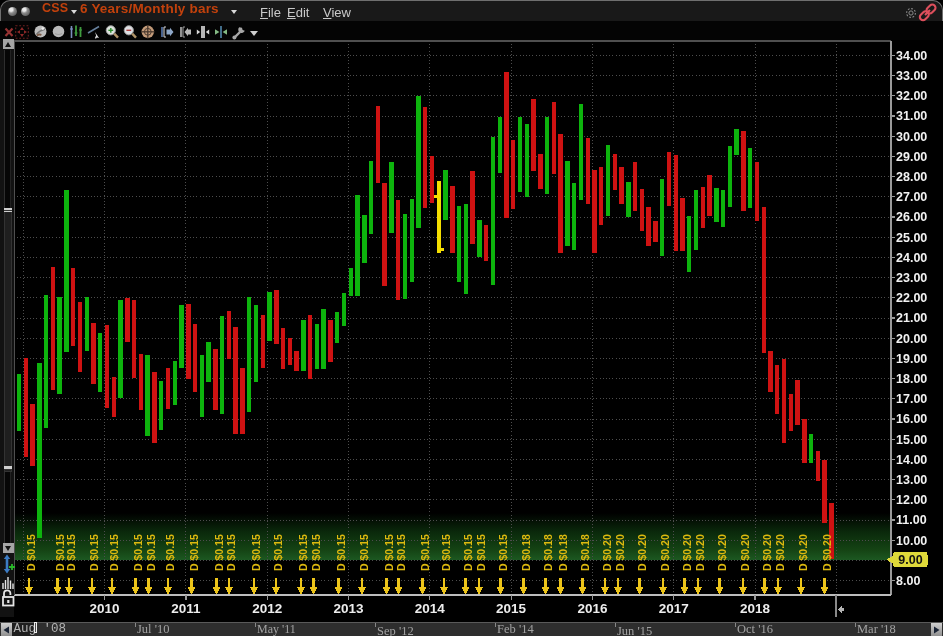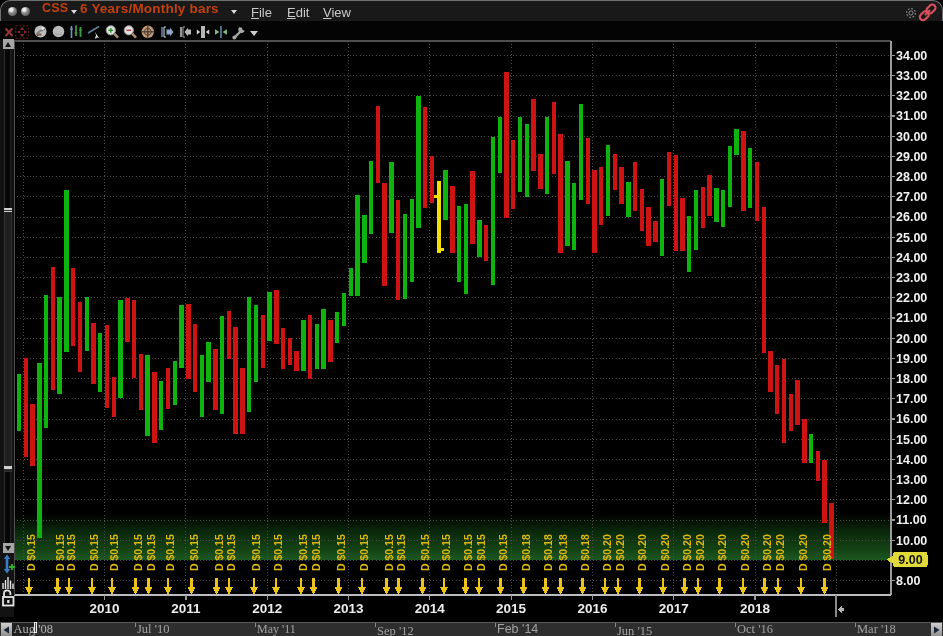--- a/index.html
+++ b/index.html
@@ -15,21 +15,21 @@
 </style></head>
 <body>
 <div class="titlebar"></div>
 <div class="toolbar"></div>
 <div class="circ" style="left:8px"></div>
 <div class="circ" style="left:20.5px"></div>
 <div class="tb-text" style="left:42px;font-size:12.5px">CSS</div>
 <div class="tri" style="left:71px;top:10px"></div>
 <div class="tb-text" style="left:80px;font-size:13.5px">6 Years/Monthly bars</div>
 <div class="tri" style="left:231px;top:10px"></div>
-<div class="menu" style="left:251px"><u>F</u>ile</div>
+<div class="menu" style="left:260px"><u>F</u>ile</div>
 <div class="menu" style="left:287px"><u>E</u>dit</div>
 <div class="menu" style="left:323px"><u>V</u>iew</div>
 <svg style="position:absolute;left:905px;top:7px" width="13" height="12" viewBox="0 0 13 12">
 <circle cx="6" cy="6" r="4.4" fill="none" stroke="#8a8a8a" stroke-width="1.1" stroke-dasharray="1.8,1.6"></circle>
 <circle cx="6" cy="6" r="2.1" fill="none" stroke="#8a8a8a" stroke-width="1"></circle>
   </svg>
 <svg style="position:absolute;left:918px;top:3px" width="19" height="19" viewBox="0 0 19 19">
 <g transform="rotate(45 9.5 9.5)" stroke="#dd4f5c" stroke-width="2.1" fill="none">
 <rect x="6.3" y="-0.5" width="6.4" height="10" rx="3.2"></rect>
 <rect x="6.3" y="9" width="6.4" height="10" rx="3.2"></rect>
@@ -510,28 +510,28 @@
   </svg>
 <div style="position:absolute;left:0;top:621.5px;width:943px;height:14.5px;background:#2e2e2e;border-top:1px solid #5a5a5a"></div>
 <div style="position:absolute;left:12px;top:623px;width:22px;height:13px;background:#1f1f1f"></div>
 <div style="position:absolute;left:135px;top:622.5px;width:1px;height:4px;background:#888"></div>
 <div style="position:absolute;left:137px;top:621.5px;font-family:'Liberation Serif',serif;font-size:12.5px;color:#a2a2a2;white-space:nowrap">Jul '10</div>
 <div style="position:absolute;left:255px;top:622.5px;width:1px;height:4px;background:#888"></div>
 <div style="position:absolute;left:257px;top:621.5px;font-family:'Liberation Serif',serif;font-size:12px;color:#a2a2a2;white-space:nowrap">May '11</div>
 <div style="position:absolute;left:375px;top:622.5px;width:1px;height:4px;background:#888"></div>
 <div style="position:absolute;left:377px;top:624px;font-family:'Liberation Serif',serif;font-size:12.5px;color:#a2a2a2;white-space:nowrap">Sep '12</div>
 <div style="position:absolute;left:495px;top:622.5px;width:1px;height:4px;background:#888"></div>
-<div style="position:absolute;left:497px;top:621.5px;font-family:Liberation Sans, sans-serif;font-size:12.5px;color:#a2a2a2;white-space:nowrap">Feb '14</div>
+<div style="position:absolute;left:497px;top:621.5px;font-family:Liberation Serif, serif;font-size:12.5px;color:#a2a2a2;white-space:nowrap">Feb '14</div>
 <div style="position:absolute;left:615px;top:622.5px;width:1px;height:4px;background:#888"></div>
 <div style="position:absolute;left:617px;top:624px;font-family:'Liberation Serif',serif;font-size:12.5px;color:#a2a2a2;white-space:nowrap">Jun '15</div>
 <div style="position:absolute;left:735px;top:622.5px;width:1px;height:4px;background:#888"></div>
 <div style="position:absolute;left:737px;top:621.5px;font-family:'Liberation Serif',serif;font-size:12.5px;color:#a2a2a2;white-space:nowrap">Oct '16</div>
 <div style="position:absolute;left:855px;top:622.5px;width:1px;height:4px;background:#888"></div>
 <div style="position:absolute;left:857px;top:621.5px;font-family:'Liberation Serif',serif;font-size:12.5px;color:#a2a2a2;white-space:nowrap">Mar '18</div>
-<div style="position:absolute;left:13.5px;top:621.5px;font-family:Liberation Serif, serif;font-size:12.5px;color:#b2b2b2">Aug '08</div>
+<div style="position:absolute;left:13.5px;top:621.5px;font-family:Liberation Mono, monospace;font-size:12.5px;color:#b2b2b2">Aug '08</div>
 <div style="position:absolute;left:33.5px;top:621.5px;width:3px;height:11.5px;background:#4a4a4a;border:1.5px solid #ededed"></div>
 <div style="position:absolute;left:1px;top:622.5px;width:11px;height:13.5px;background:linear-gradient(#cfcfcf,#8f8f8f)"></div>
 <svg style="position:absolute;left:2px;top:625px" width="9" height="10" viewBox="0 0 9 10">
     <polygon points="7,1.5 7,8.5 1.5,5" fill="#1a2436"></polygon>
   </svg>
 <div style="position:absolute;left:931px;top:622.5px;width:11px;height:13.5px;background:linear-gradient(#cfcfcf,#8f8f8f)"></div>
 <svg style="position:absolute;left:932px;top:625px" width="9" height="10" viewBox="0 0 9 10">
     <polygon points="2,1.5 2,8.5 7.5,5" fill="#1a2436"></polygon>
   </svg>
 

